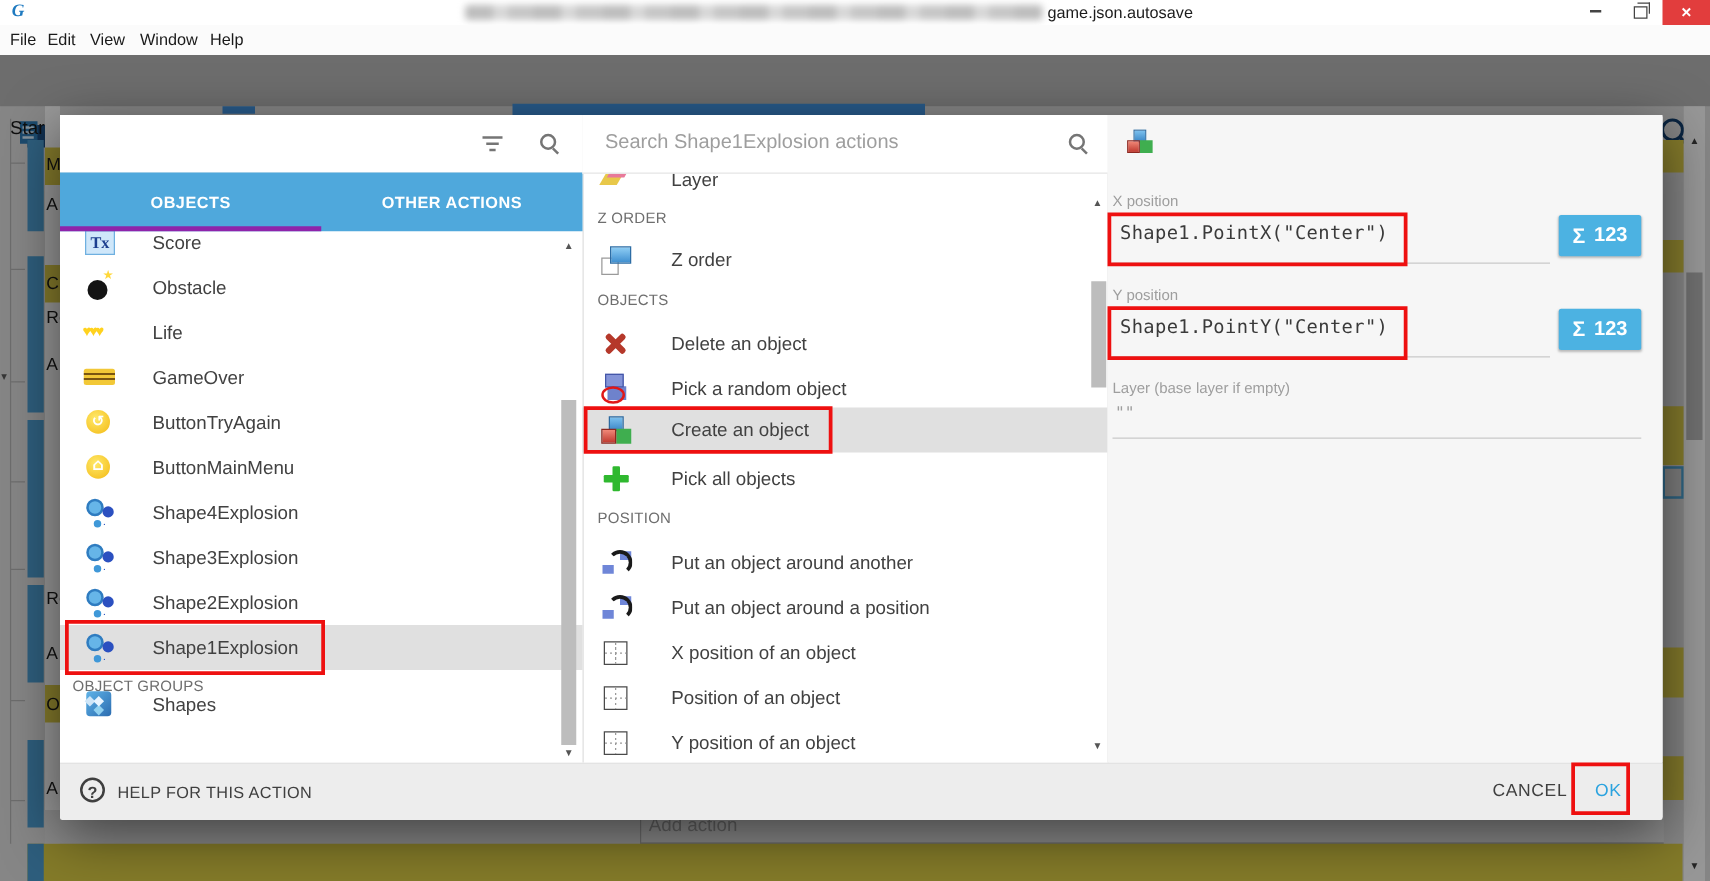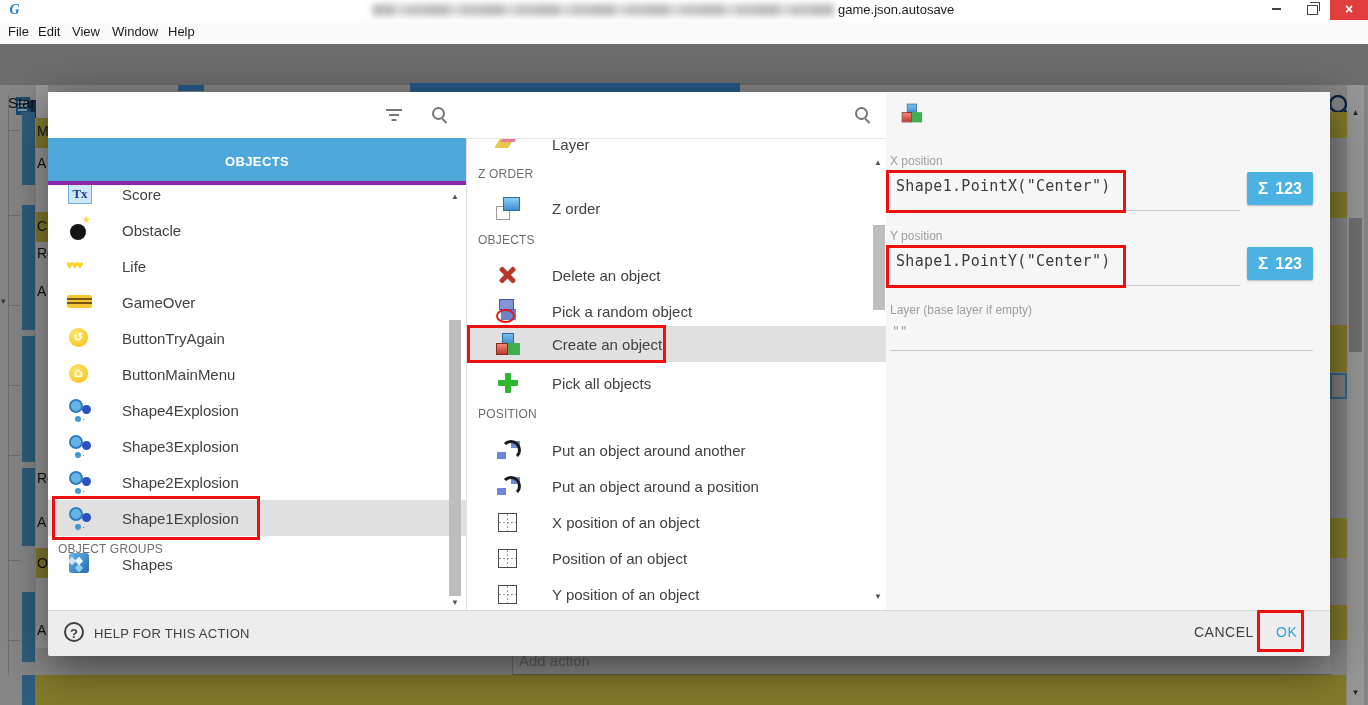--- a/index.html
+++ b/index.html
@@ -69,21 +69,21 @@
   .filt i{position:absolute;left:50%;transform:translateX(-50%);height:2px;background:#757575}
   .filt i:nth-child(1){top:1px;width:16px}.filt i:nth-child(2){top:6px;width:10px}.filt i:nth-child(3){top:11px;width:5px}
 
   .tabs{position:absolute;left:0;top:46px;width:418px;height:47px;background:#4fa8dc;display:flex;z-index:3}
   .tab{flex:1;position:relative;text-align:center;color:#fff;font-size:13px;font-weight:bold;
        letter-spacing:.4px;line-height:47px}
   .tab .underline{position:absolute;left:0;bottom:0;width:100%;height:4px;background:#8e24aa}
 
   .lrow,.mrow{position:absolute;height:36px;display:flex;align-items:center}
   .lrow{left:0;width:418px;padding-left:18px;box-sizing:border-box}
-  .mrow{left:418px;width:420px;padding-left:28px;box-sizing:border-box}
+  .mrow{left:418px;width:420px;padding-left:13px;box-sizing:border-box}
   .sel{background:#e0e0e0}
   .row-label{font-size:15px;color:#414141;white-space:nowrap}
   .lrow .ic{margin-right:28px}
   .mrow .ic{margin-right:30px}
   .sec-hdr{position:absolute;font-size:12px;color:#6e6e6e;letter-spacing:.2px}
 
   
   .dsb-arrow{position:absolute;font-size:8px;color:#555;width:14px;text-align:center}
   .dsb-thumb{position:absolute;background:#bdbdbd}
 
@@ -366,20 +366,23 @@
           <i></i>
           <i></i>
         </span>
       <span class="mag" style="left:383px;top:14px"></span>
     </div>
     <div class="tabs">
       <div class="tab">
         <span>OBJECTS</span>
         <div class="underline"></div>
       </div>
+      <div class="tab">
+        <span>OTHER ACTIONS</span>
+      </div>
     </div>
   </div>
 
   <div class="vdiv" style="left:418px"></div>
 
   <div>
     <div class="mrow" style="top:34px">
       <span class="ic ic-layer"></span>
       <span class="row-label">Layer</span>
       </div>
@@ -428,20 +431,21 @@
     <div class="mrow" style="top:484px">
       <span class="ic ic-posgrid"></span>
       <span class="row-label">Y position of an object</span>
       </div>
 
     <div class="dsb-arrow" style="left:823px;top:66px">▲</div>
     <div class="dsb-thumb" style="left:825px;top:133px;width:12px;height:85px"></div>
     <div class="dsb-arrow" style="left:823px;top:500px">▼</div>
 
     <div class="searchbar" style="left:418px;width:420px">
+      <input style="left: 16px; width: 330px;" placeholder="Search Shape1Explosion actions">
       <span class="mag" style="left:388px;top:14px"></span>
     </div>
   </div>
 
   <div class="vdiv" style="left:838px"></div>
 
   <div class="rpanel">
     <span class="ic ic-cubes ic-small" style="position:absolute;left:14px;top:10px"></span>
 
     <div class="field-label" style="left:4px;top:62px">X position</div>

